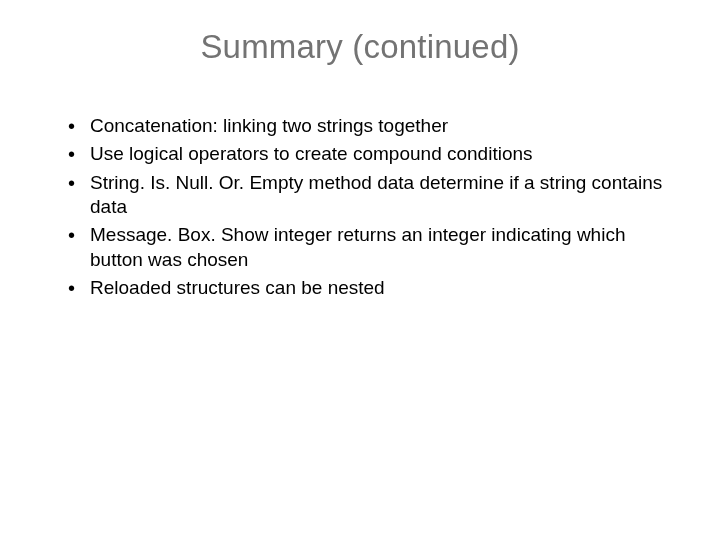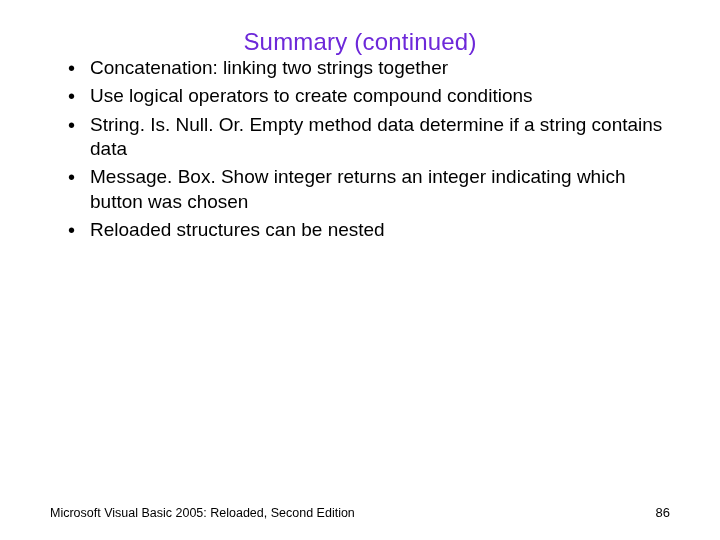--- a/index.html
+++ b/index.html
@@ -11,24 +11,25 @@
       position: relative;
       overflow: hidden;
     }
     .slide {
       width: 100%;
       height: 100%;
       padding: 28px 50px 20px 50px;
       position: relative;
     }
     .title {
-      font-size: 24px;
+      font-size: 33px;
       font-weight: 400;
       text-align: center;
-      color: #6d28d9;
+      color: #737373;
+      margin-bottom: 48px;
       letter-spacing: 0.2px;
     }
     .bullets {
       list-style: none;
       padding-left: 18px;
     }
     .bullets li {
       font-size: 19px;
       color: #000;
       line-height: 1.28;
@@ -64,17 +65,13 @@
 
 <div class="slide">
   <h1 class="title">Summary (continued)</h1>
   <ul class="bullets">
     <li>Concatenation: linking two strings together</li>
     <li>Use logical operators to create compound conditions</li>
     <li>String. Is. Null. Or. Empty method data determine if a string contains data</li>
     <li>Message. Box. Show integer returns an integer indicating which button was chosen</li>
     <li>Reloaded structures can be nested</li>
   </ul>
-  <div class="footer">
-    <span>Microsoft Visual Basic 2005: Reloaded, Second Edition</span>
-    <span class="footer-right">86</span>
-  </div>
 </div>
 
 </body></html>

